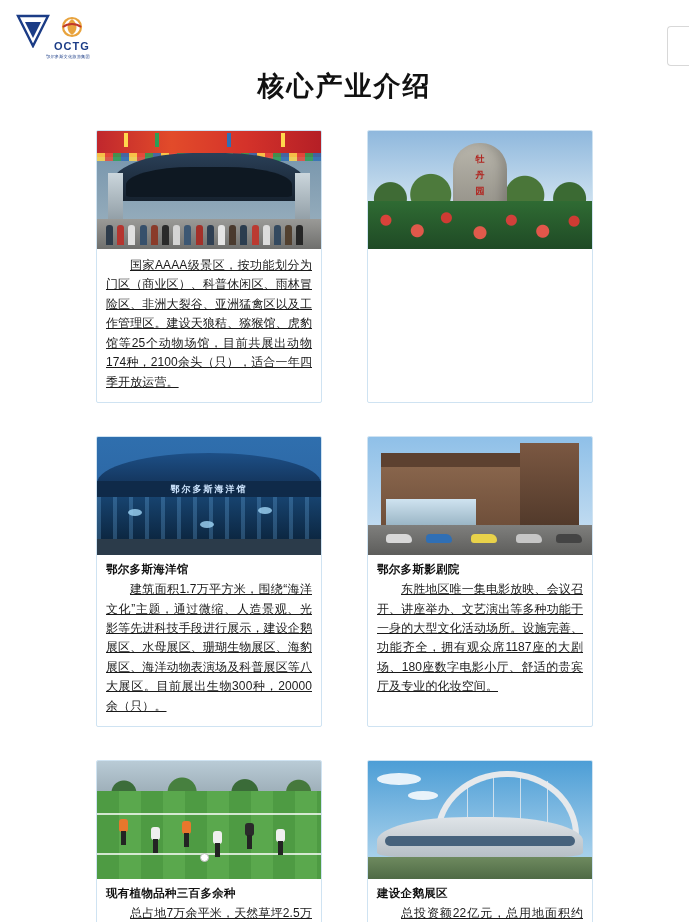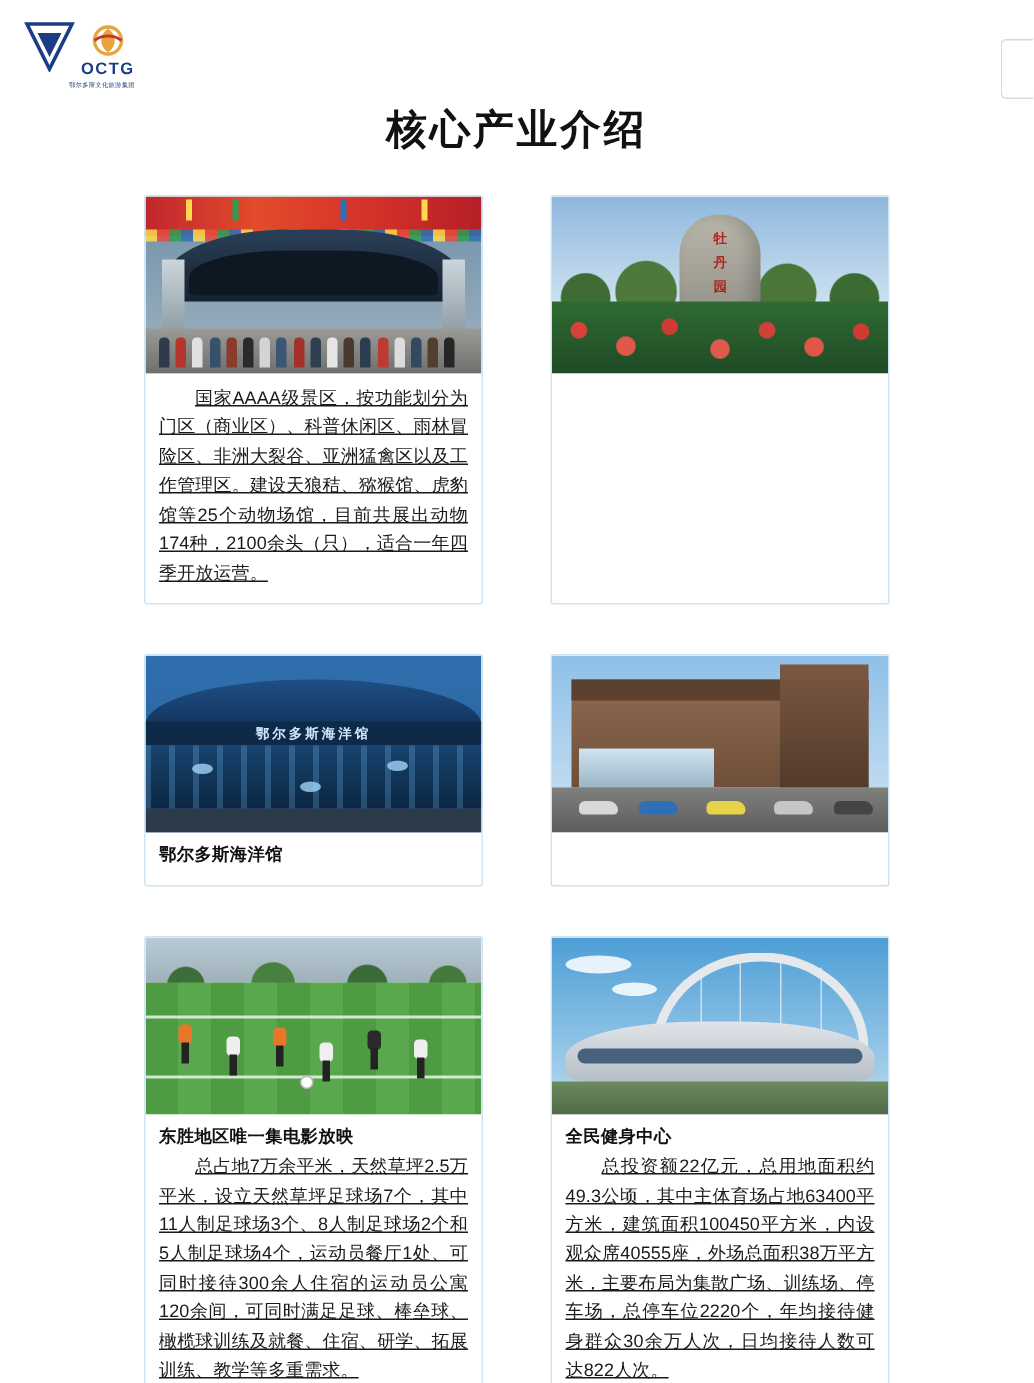--- a/index.html
+++ b/index.html
@@ -318,38 +318,43 @@
         <div class="oc-text">鄂尔多斯海洋馆</div>
         <div class="oc-body"></div>
         <div class="oc-fish" style="left:14%;top:72px"></div>
         <div class="oc-fish" style="left:46%;top:84px"></div>
         <div class="oc-fish" style="left:72%;top:70px"></div>
         <div class="oc-ground"></div>
       </div>
     </div>
     <div class="card-body">
       <div class="card-title">鄂尔多斯海洋馆</div>
+      <div class="card-text">建筑面积1.7万平方米，围绕“海洋文化”主题，通过微缩、人造景观、光影等先进科技手段进行展示，建设企鹅展区、水母展区、珊瑚生物展区、海豹展区、海洋动物表演场及科普展区等八大展区。目前展出生物300种，20000余（只）。</div>
     </div>
   </div>
 
   <div class="card">
     <div class="card-photo">
       <div class="ph">
         <div class="th-sky"></div>
         <div class="th-main"></div>
         <div class="th-wing"></div>
         <div class="th-glass"></div>
         <div class="th-road"></div>
         <div class="th-car" style="left:8%;background:#d8d8d8"></div>
         <div class="th-car" style="left:26%;background:#2f6fb5"></div>
         <div class="th-car" style="left:46%;background:#e8d24a"></div>
         <div class="th-car" style="left:66%;background:#c6c6c6"></div>
         <div class="th-car" style="left:84%;background:#444"></div>
       </div>
     </div>
+    <div class="card-body">
+      <div class="card-title">鄂尔多斯影剧院</div>
+      <div class="card-text">东胜地区唯一集电影放映、会议召开、讲座举办、文艺演出等多种功能于一身的大型文化活动场所。设施完善、功能齐全，拥有观众席1187座的大剧场、180座数字电影小厅、舒适的贵宾厅及专业的化妆空间。</div>
+    </div>
   </div>
 
   <div class="card">
     <div class="card-photo">
       <div class="ph">
         <div class="fb-top"></div>
         <div class="fb-trees"></div>
         <div class="fb-grass"></div>
         <div class="fb-line" style="top:52px"></div>
         <div class="fb-line" style="top:92px"></div>
@@ -374,39 +379,39 @@
             <b></b>
           </div>
         <div class="fb-p" style="left:80%;top:68px">
             <i style="background:#efefef"></i>
             <b></b>
           </div>
         <div class="fb-ball" style="left:46%;top:92px"></div>
       </div>
     </div>
     <div class="card-body">
-      <div class="card-title">东胜地区唯一集电影放映</div>
+      <div class="card-title">现有植物品种三百多余种</div>
       <div class="card-text">总占地7万余平米，天然草坪2.5万平米，设立天然草坪足球场7个，其中11人制足球场3个、8人制足球场2个和5人制足球场4个，运动员餐厅1处、可同时接待300余人住宿的运动员公寓120余间，可同时满足足球、棒垒球、橄榄球训练及就餐、住宿、研学、拓展训练、教学等多重需求。</div>
     </div>
   </div>
 
   <div class="card">
     <div class="card-photo">
       <div class="ph">
         <div class="st-sky"></div>
         <div class="st-cloud" style="left:4%;top:12px;width:44px;height:12px"></div>
         <div class="st-cloud" style="left:18%;top:30px;width:30px;height:9px"></div>
         <div class="st-arch"></div>
         <div class="st-wire" style="left:44%;top:22px;height:46px"></div>
         <div class="st-wire" style="left:56%;top:16px;height:52px"></div>
         <div class="st-wire" style="left:68%;top:14px;height:54px"></div>
         <div class="st-wire" style="left:80%;top:20px;height:48px"></div>
         <div class="st-bowl"></div>
         <div class="st-ground"></div>
       </div>
     </div>
     <div class="card-body">
-      <div class="card-title">全民健身中心</div>
+      <div class="card-title">建设企鹅展区</div>
       <div class="card-text">总投资额22亿元，总用地面积约49.3公顷，其中主体育场占地63400平方米，建筑面积100450平方米，内设观众席40555座，外场总面积38万平方米，主要布局为集散广场、训练场、停车场，总停车位2220个，年均接待健身群众30余万人次，日均接待人数可达822人次。</div>
     </div>
   </div>
 
 </div>
 
 </body></html>

